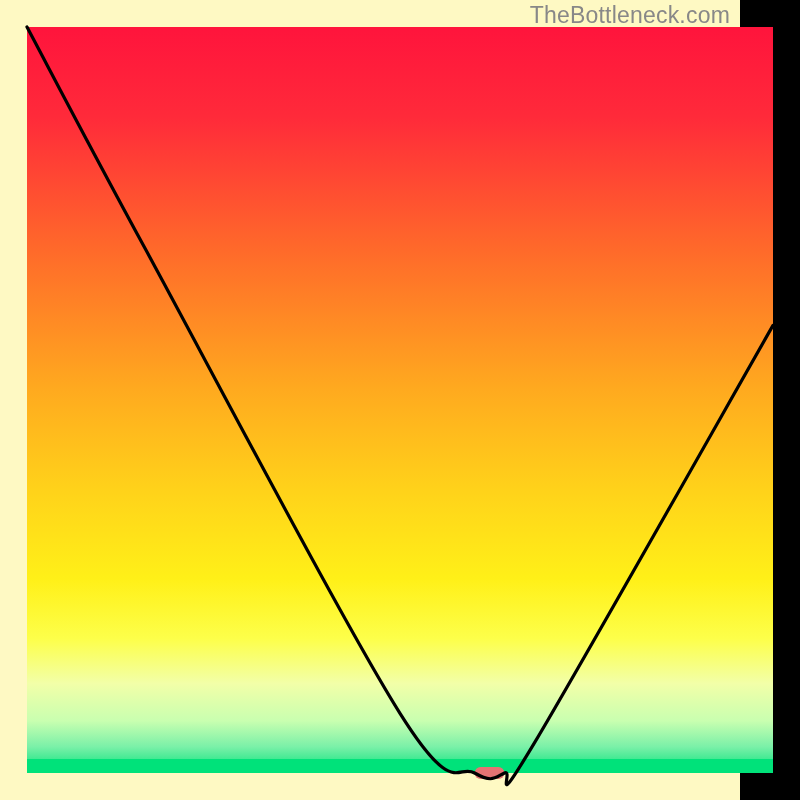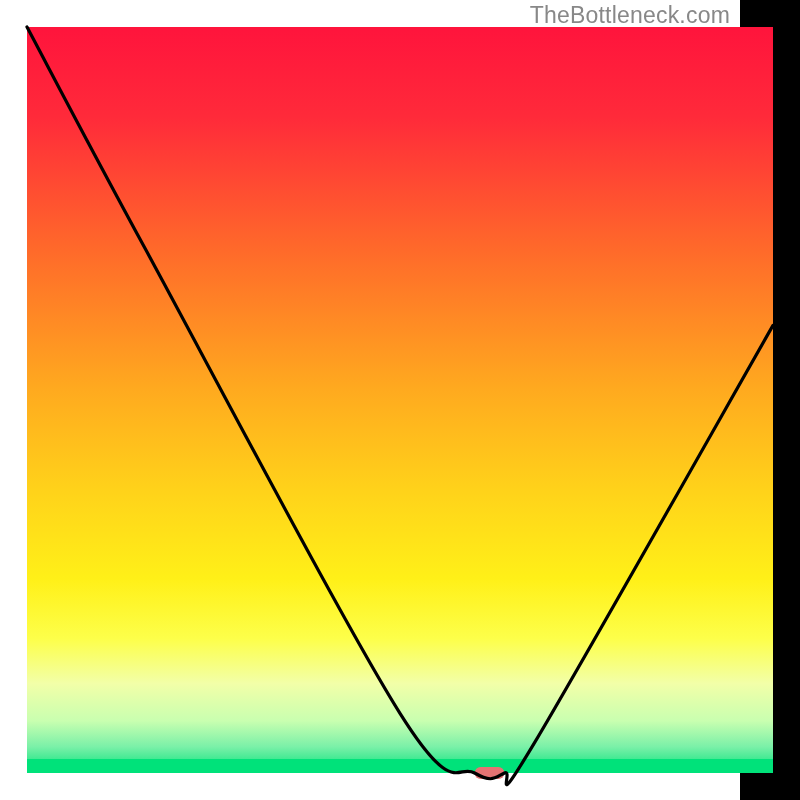--- a/index.html
+++ b/index.html
@@ -8,21 +8,21 @@
     width: 800px;
     height: 800px;
     background: #000;
     overflow: hidden;
   }
   .frame {
     position: absolute;
     left: 0; top: 0;
     width: 740px;
     height: 800px;
-    background: #ffffff;
+    background: #fef9c3;
   }
   .watermark {
     position: absolute;
     top: 2px;
     right: 10px;
     color: #888;
     font-family: Arial, Helvetica, sans-serif;
     font-size: 23px;
     letter-spacing: 0.2px;
   }

